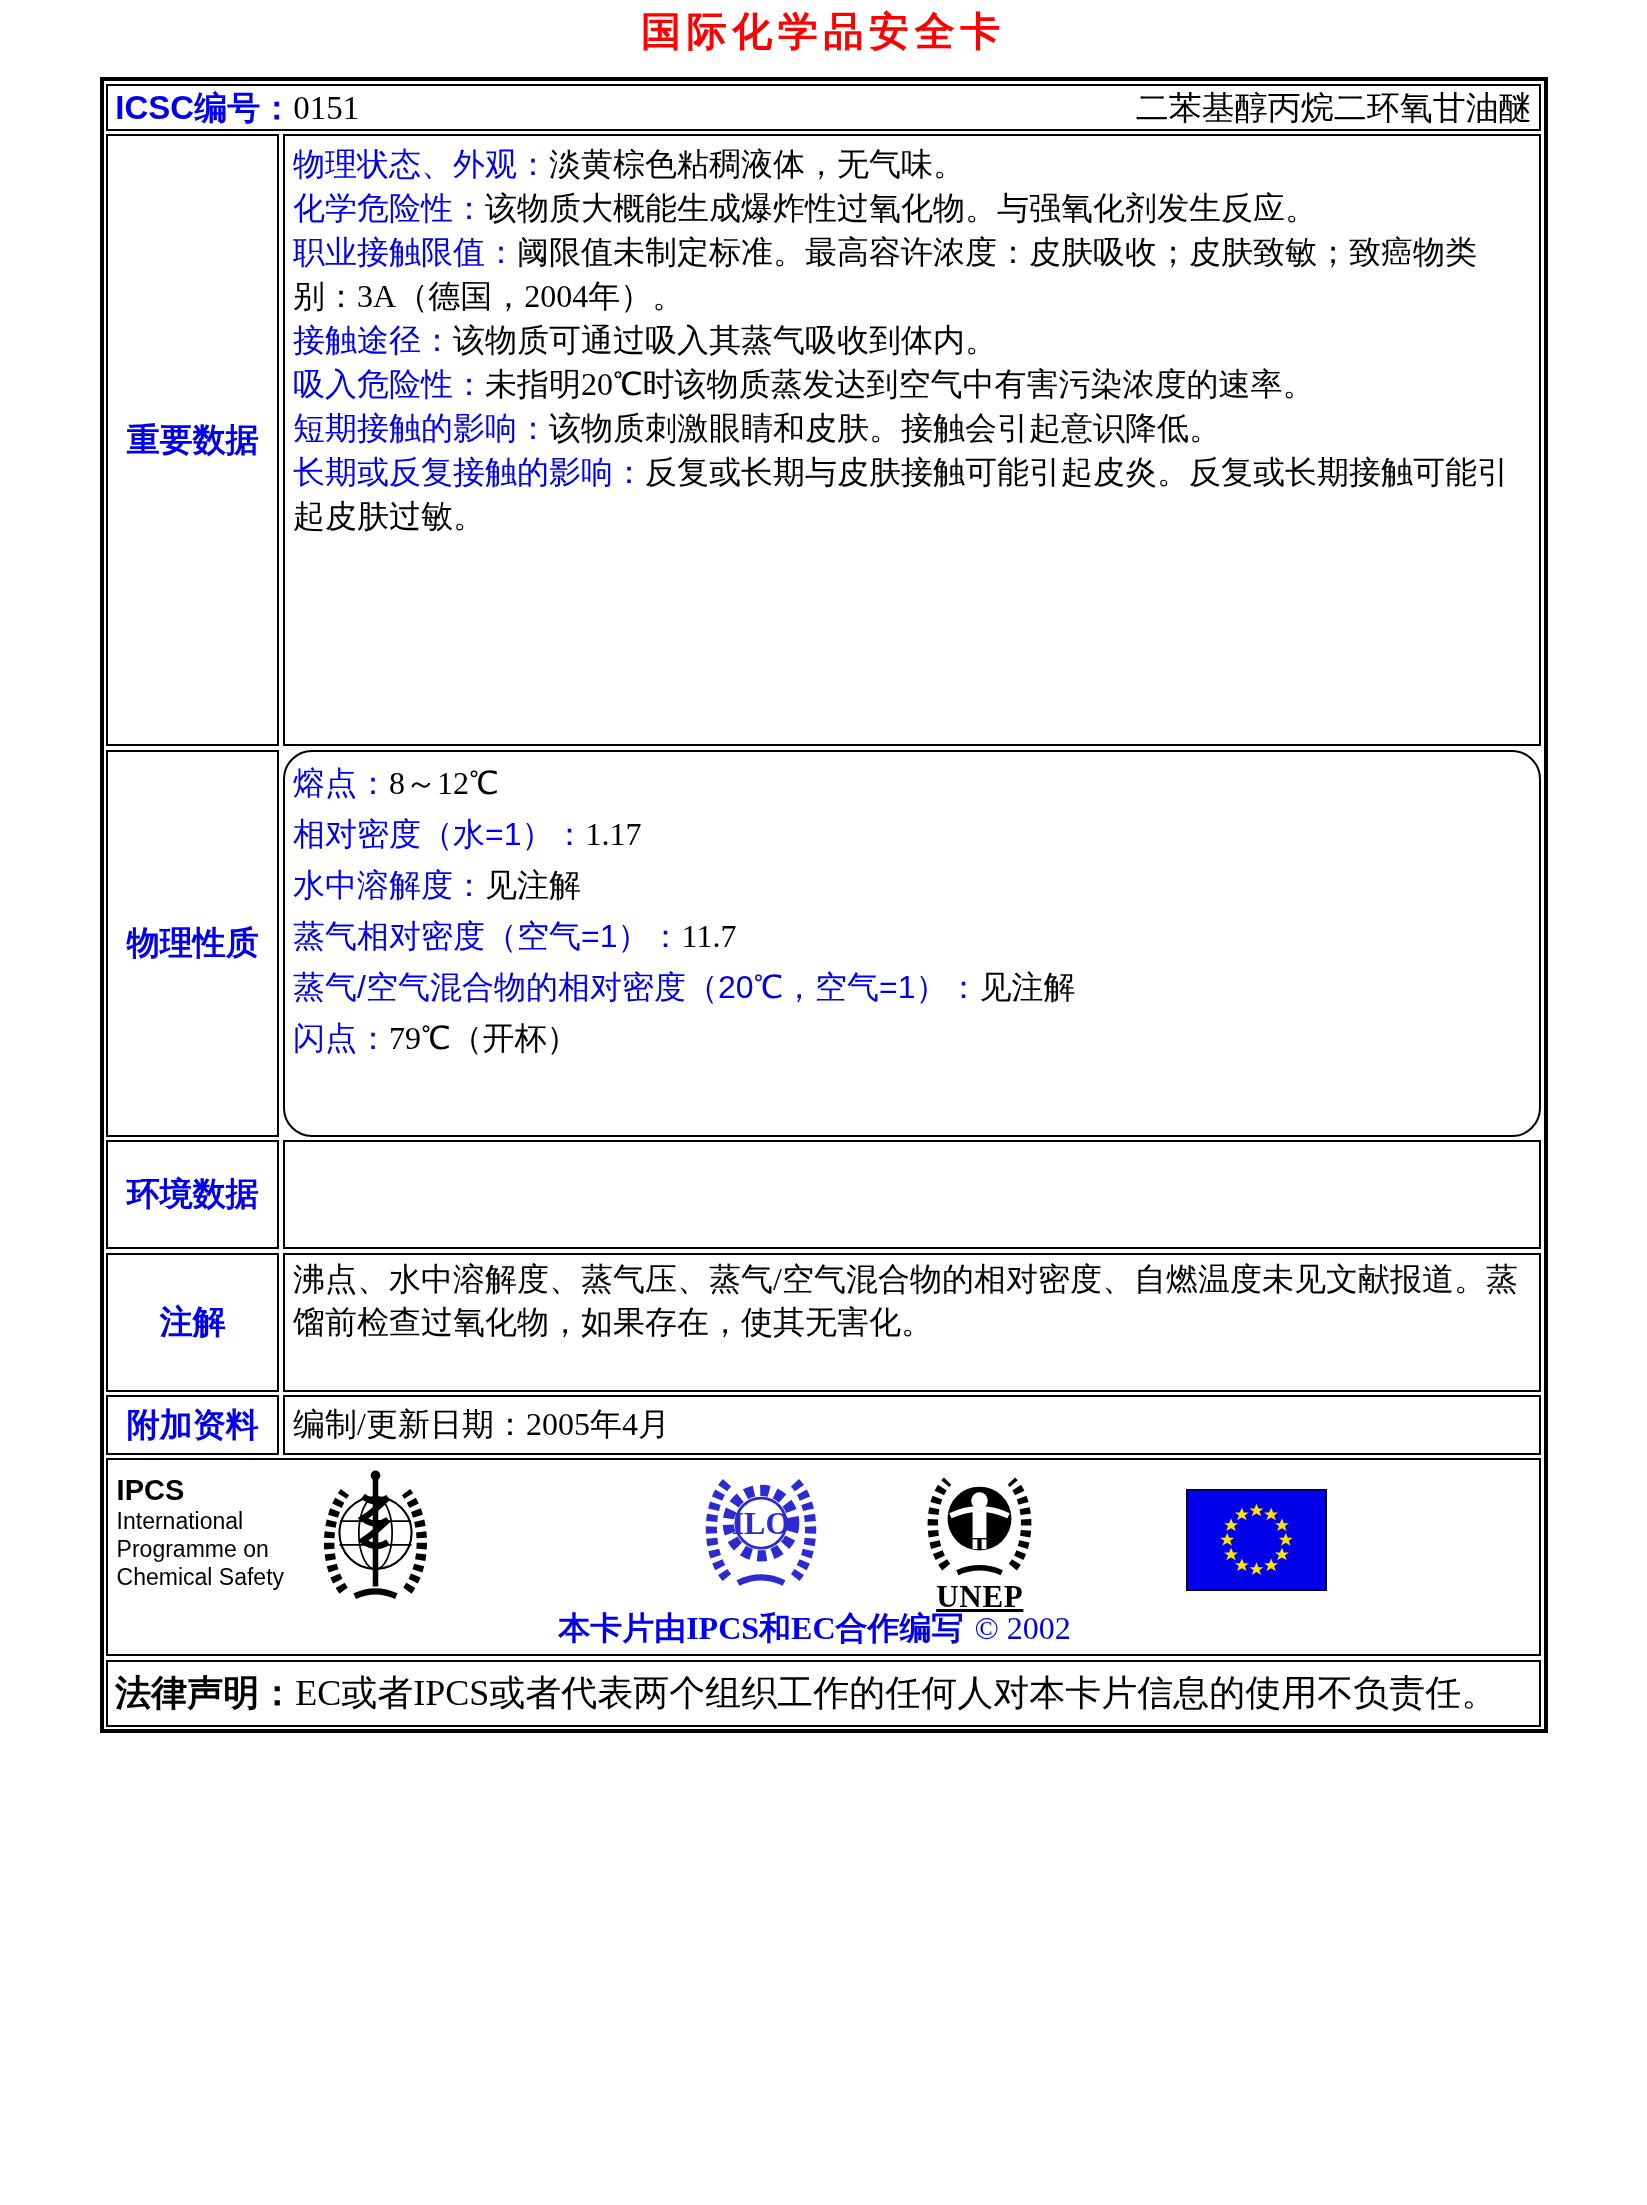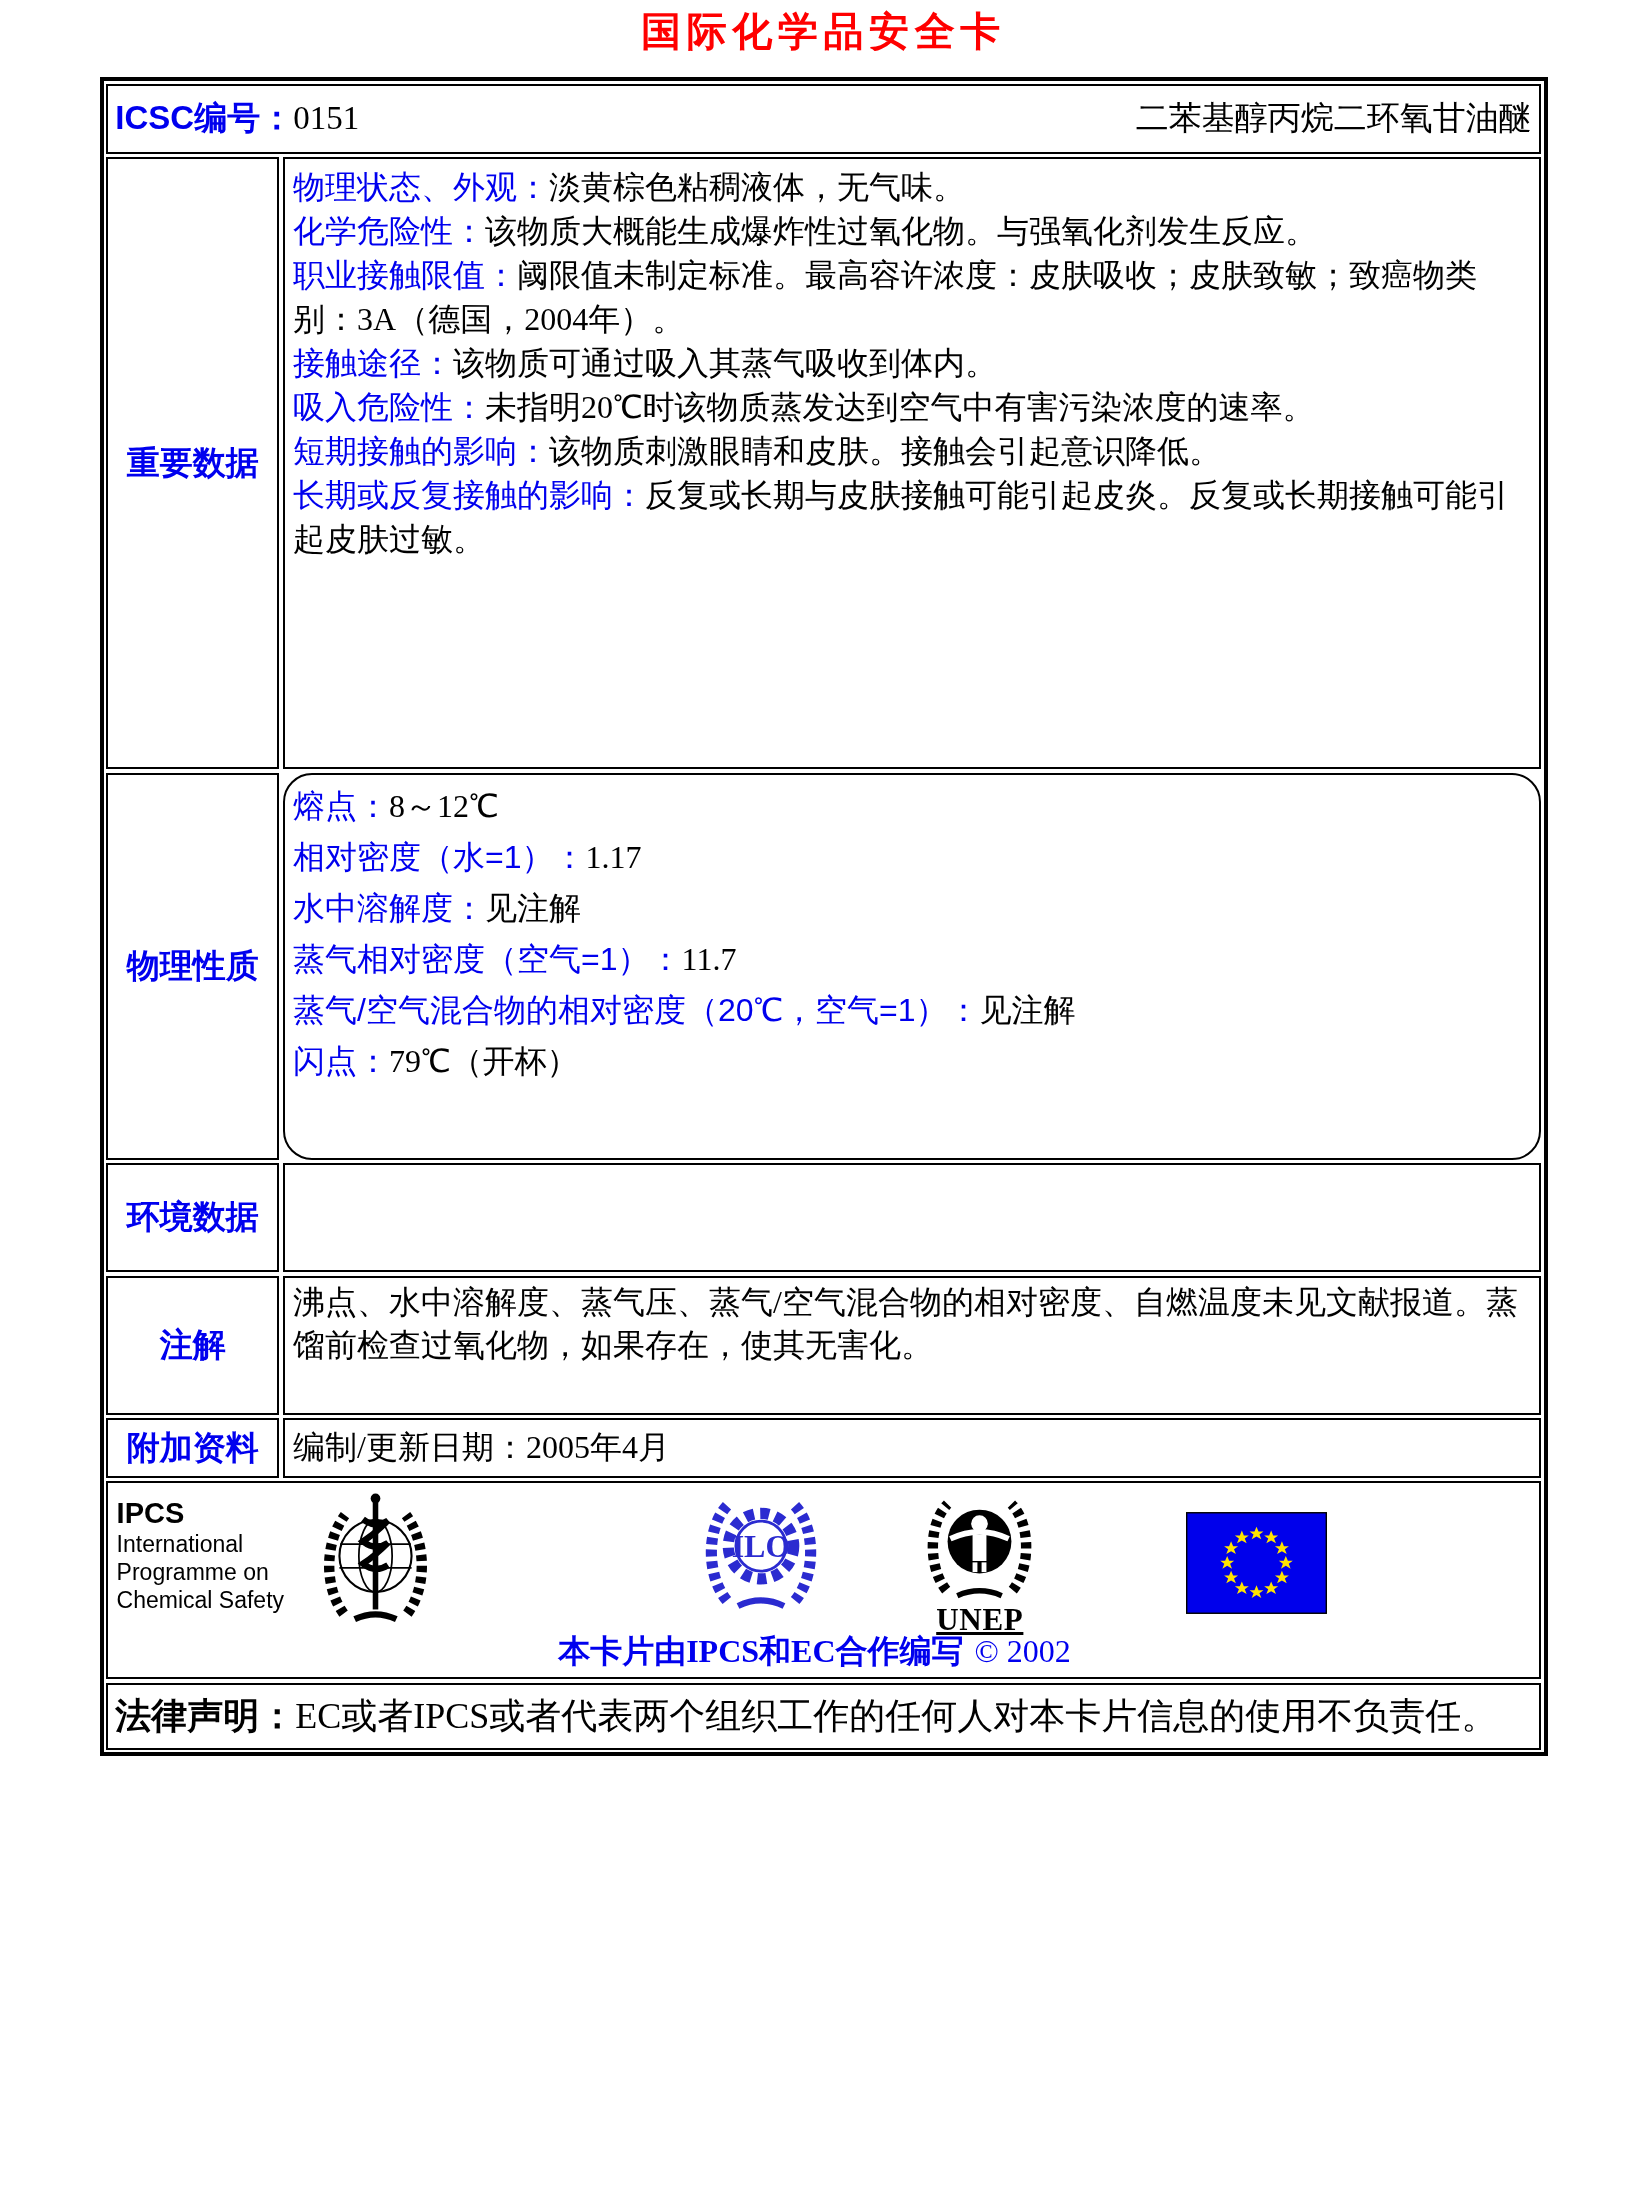--- a/index.html
+++ b/index.html
@@ -25,22 +25,22 @@
     background: #fff;
     display: grid;
     grid-template-columns: 173px 1fr;
     gap: 3.5px;
     padding: 2.8px;
   }
   .cell { border: 2.8px solid #000; background:#fff; }
   .span2 { grid-column: 1 / -1; }
 
   .hdr-row {
-    display:flex; justify-content:space-between; align-items:center;
-    height: 70px; padding: 0 7px;
+    display:flex; justify-content:space-between; align-items:flex-start;
+    height: 47px; padding: 0 7px;
     font-size: 33px;
   }
   .blue-label {
     color:#0000ee;
     font-family:"Liberation Sans", sans-serif;
     font-weight:bold;
   }
   .black-val { color:#000; font-family:"Liberation Serif", serif; }
 
   .sec-head {

